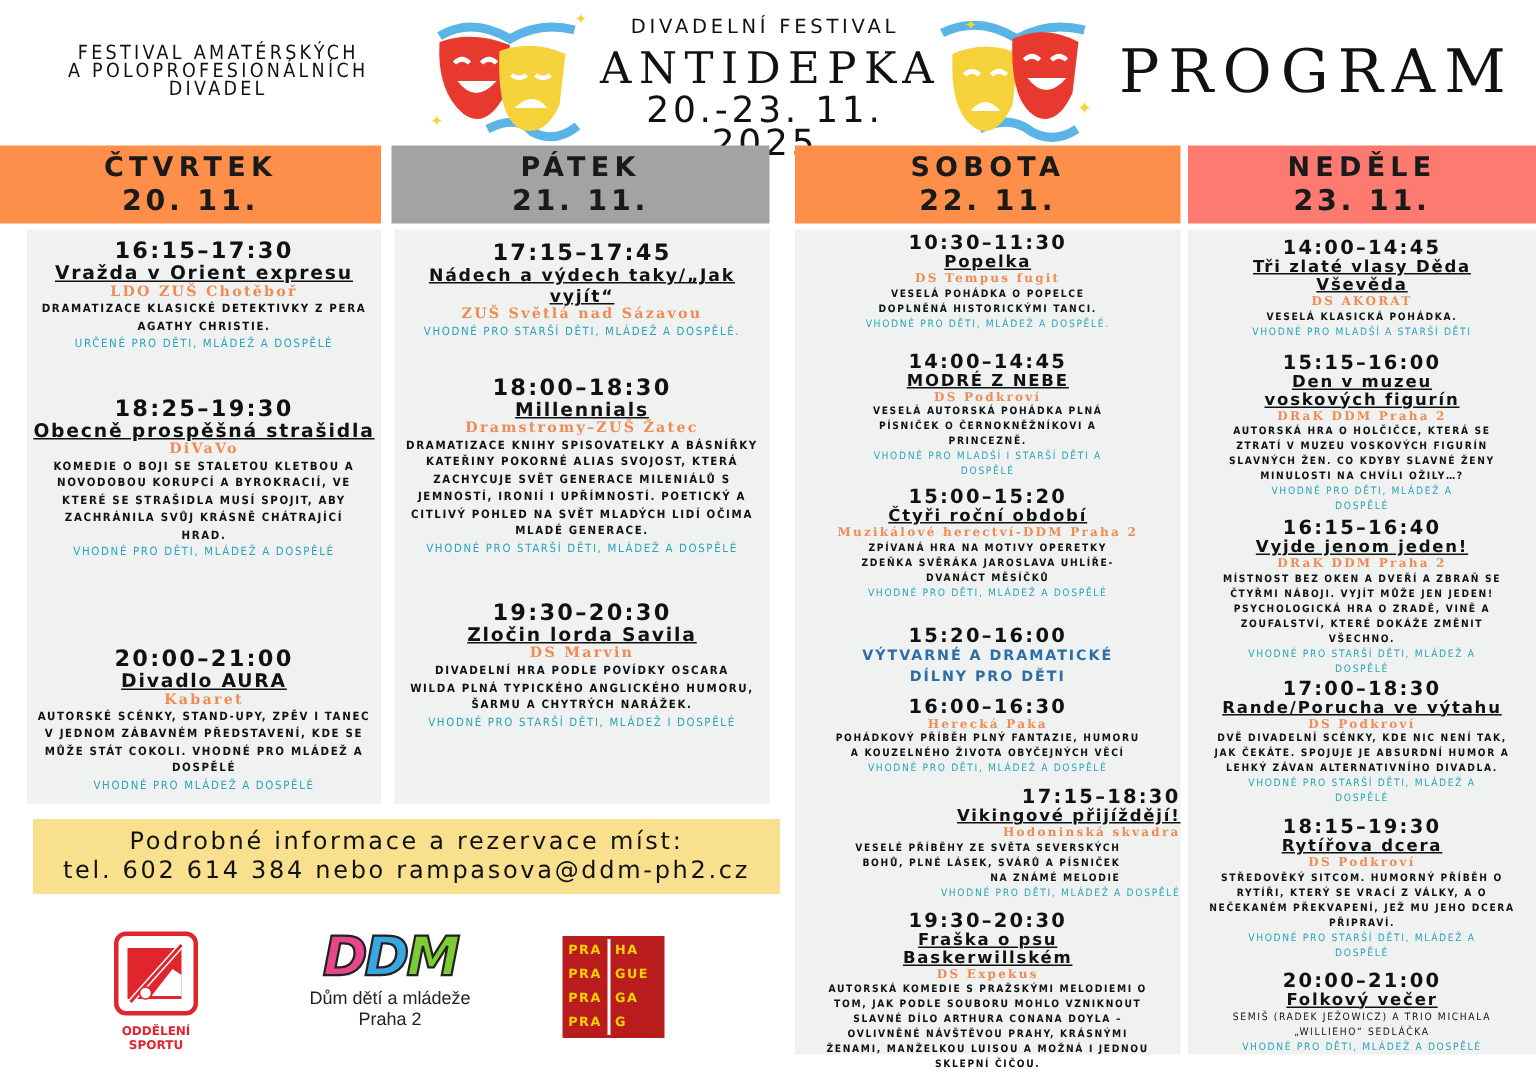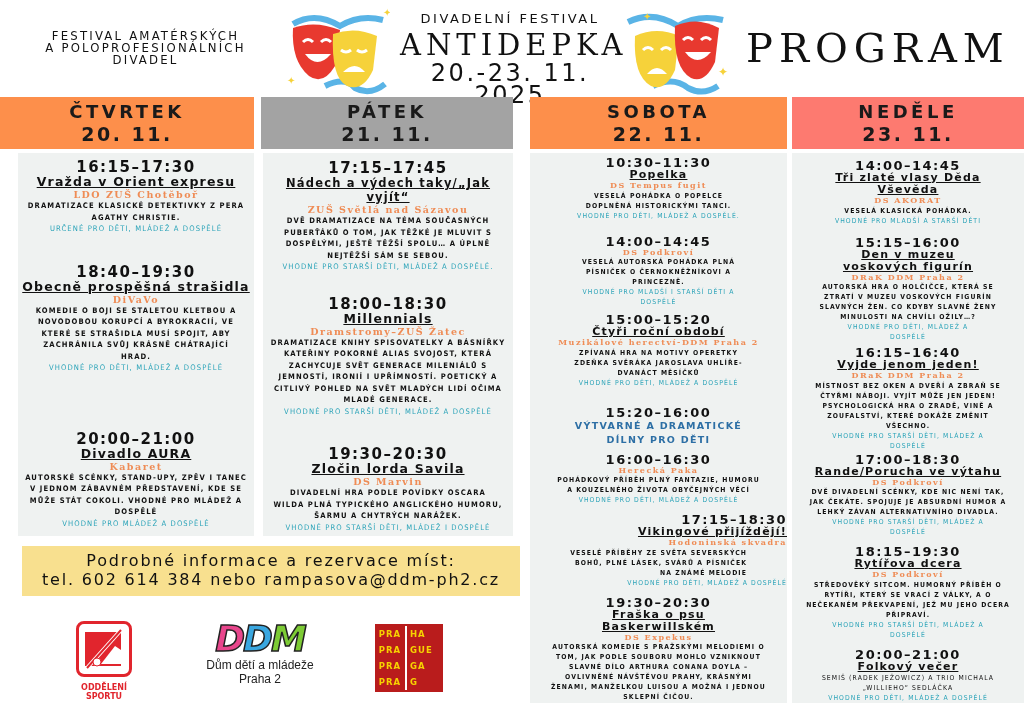--- a/index.html
+++ b/index.html
@@ -124,41 +124,40 @@
 
 <div class="abs col" style="left:18px;width:236px;height:383px;padding-top:7px;">
   <div class="ev" style="margin-bottom:30px;">
     <div class="time">16:15–17:30</div>
     <div class="title">Vražda v Orient expresu</div>
     <div class="troupe">LDO ZUŠ Chotěboř</div>
     <div class="desc" style="padding:0 2px;">Dramatizace klasické detektivky z pera Agathy Christie.</div>
     <div class="aud">Určené pro děti, mládež a dospělé</div>
   </div>
   <div class="ev" style="margin-bottom:58px;">
-    <div class="time">18:40–19:30</div>
+    <div class="time">18:25–19:30</div>
     <div class="title">Obecně prospěšná strašidla</div>
     <div class="troupe">DiVaVo</div>
     <div class="desc" style="padding:0 14px;">Komedie o boji se staletou kletbou a novodobou korupcí a byrokracií, ve které se strašidla musí spojit, aby zachránila svůj krásně chátrající hrad.</div>
     <div class="aud">Vhodné pro děti, mládež a dospělé</div>
   </div>
   <div class="ev">
     <div class="time">20:00–21:00</div>
     <div class="title">Divadlo AURA</div>
     <div class="troupe">Kabaret</div>
     <div class="desc" style="padding:0 4px;">Autorské scénky, stand-upy, zpěv i tanec v jednom zábavném představení, kde se může stát cokoli. Vhodné pro mládež a dospělé</div>
     <div class="aud">Vhodné pro mládež a dospělé</div>
   </div>
 </div>
 
 <div class="abs col" style="left:263px;width:250px;height:383px;padding-top:8px;">
   <div class="ev" style="margin-bottom:24px;">
     <div class="time">17:15–17:45</div>
     <div class="title" style="font-size:11.5px;">Nádech a výdech taky/„Jak vyjít“</div>
     <div class="troupe">ZUŠ Světlá nad Sázavou</div>
-    <div class="desc" style="padding:0 6px;">Dvě dramatizace na téma současných puberťáků o tom, jak těžké je mluvit s dospělými, ještě těžší spolu… a úplně nejtěžší sám se sebou.</div>
     <div class="aud">Vhodné pro starší děti, mládež a dospělé.</div>
   </div>
   <div class="ev" style="margin-bottom:30px;">
     <div class="time">18:00–18:30</div>
     <div class="title">Millennials</div>
     <div class="troupe">Dramstromy–ZUŠ Žatec</div>
     <div class="desc" style="padding:0 6px;">Dramatizace knihy spisovatelky a básnířky Kateřiny Pokorné alias Svojost, která zachycuje svět generace mileniálů s jemností, ironií i upřímností. Poetický a citlivý pohled na svět mladých lidí očima mladé generace.</div>
     <div class="aud">Vhodné pro starší děti, mládež a dospělé</div>
   </div>
   <div class="ev">
@@ -173,20 +172,21 @@
 <div class="abs col small" style="left:530px;width:257px;height:550px;padding-top:3px;">
   <div class="ev" style="margin-bottom:14px;">
     <div class="time">10:30–11:30</div>
     <div class="title">Popelka</div>
     <div class="troupe">DS Tempus fugit</div>
     <div class="desc" style="padding:0 50px;">Veselá pohádka o Popelce doplněná historickými tanci.</div>
     <div class="aud">Vhodné pro děti, mládež a dospělé.</div>
   </div>
   <div class="ev" style="margin-bottom:6px;">
     <div class="time">14:00–14:45</div>
+    <div class="title">MODRÉ Z NEBE</div>
     <div class="troupe">DS Podkroví</div>
     <div class="desc" style="padding:0 30px;">Veselá autorská pohádka plná písniček o černokněžníkovi a princezně.</div>
     <div class="aud" style="padding:0 50px;">Vhodné pro mladší i starší děti a dospělé</div>
   </div>
   <div class="ev" style="margin-bottom:18px;">
     <div class="time">15:00–15:20</div>
     <div class="title">Čtyři roční období</div>
     <div class="troupe">Muzikálové herectví-DDM Praha 2</div>
     <div class="desc" style="padding:0 32px;">Zpívaná hra na motivy operetky Zdeňka Svěráka Jaroslava Uhlíře-Dvanáct měsíčků</div>
     <div class="aud">Vhodné pro děti, mládež a dospělé</div>

